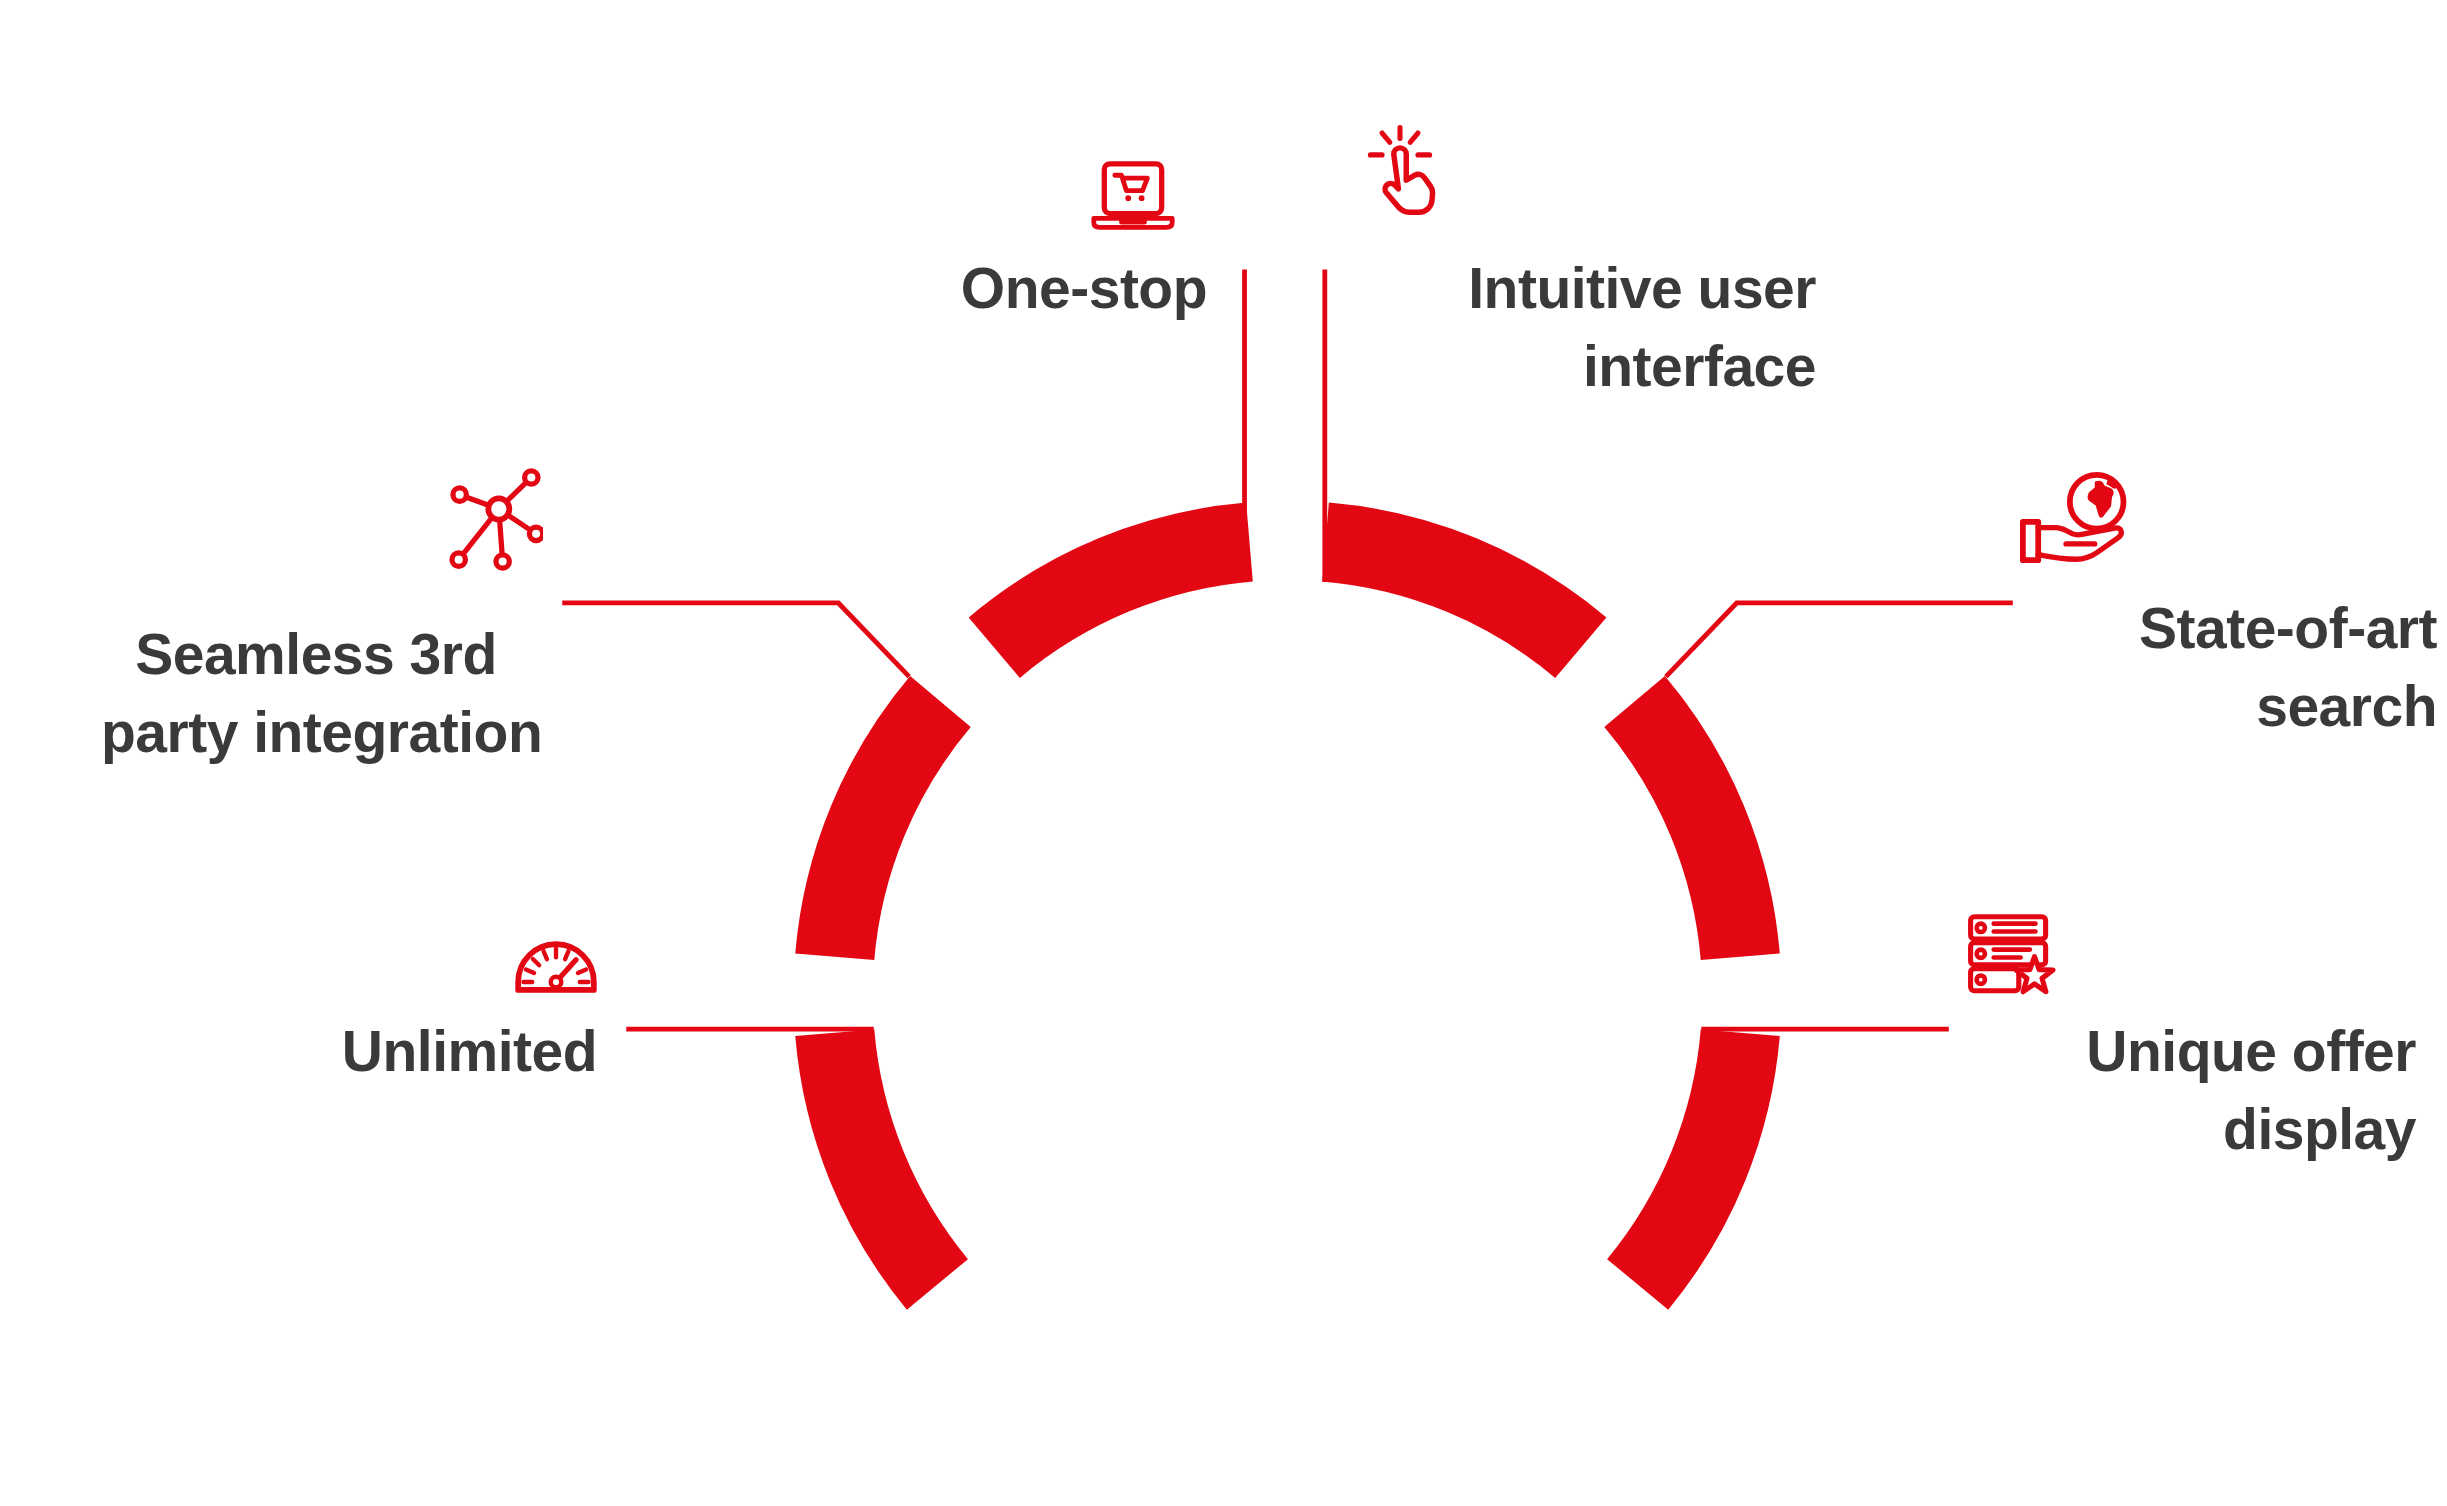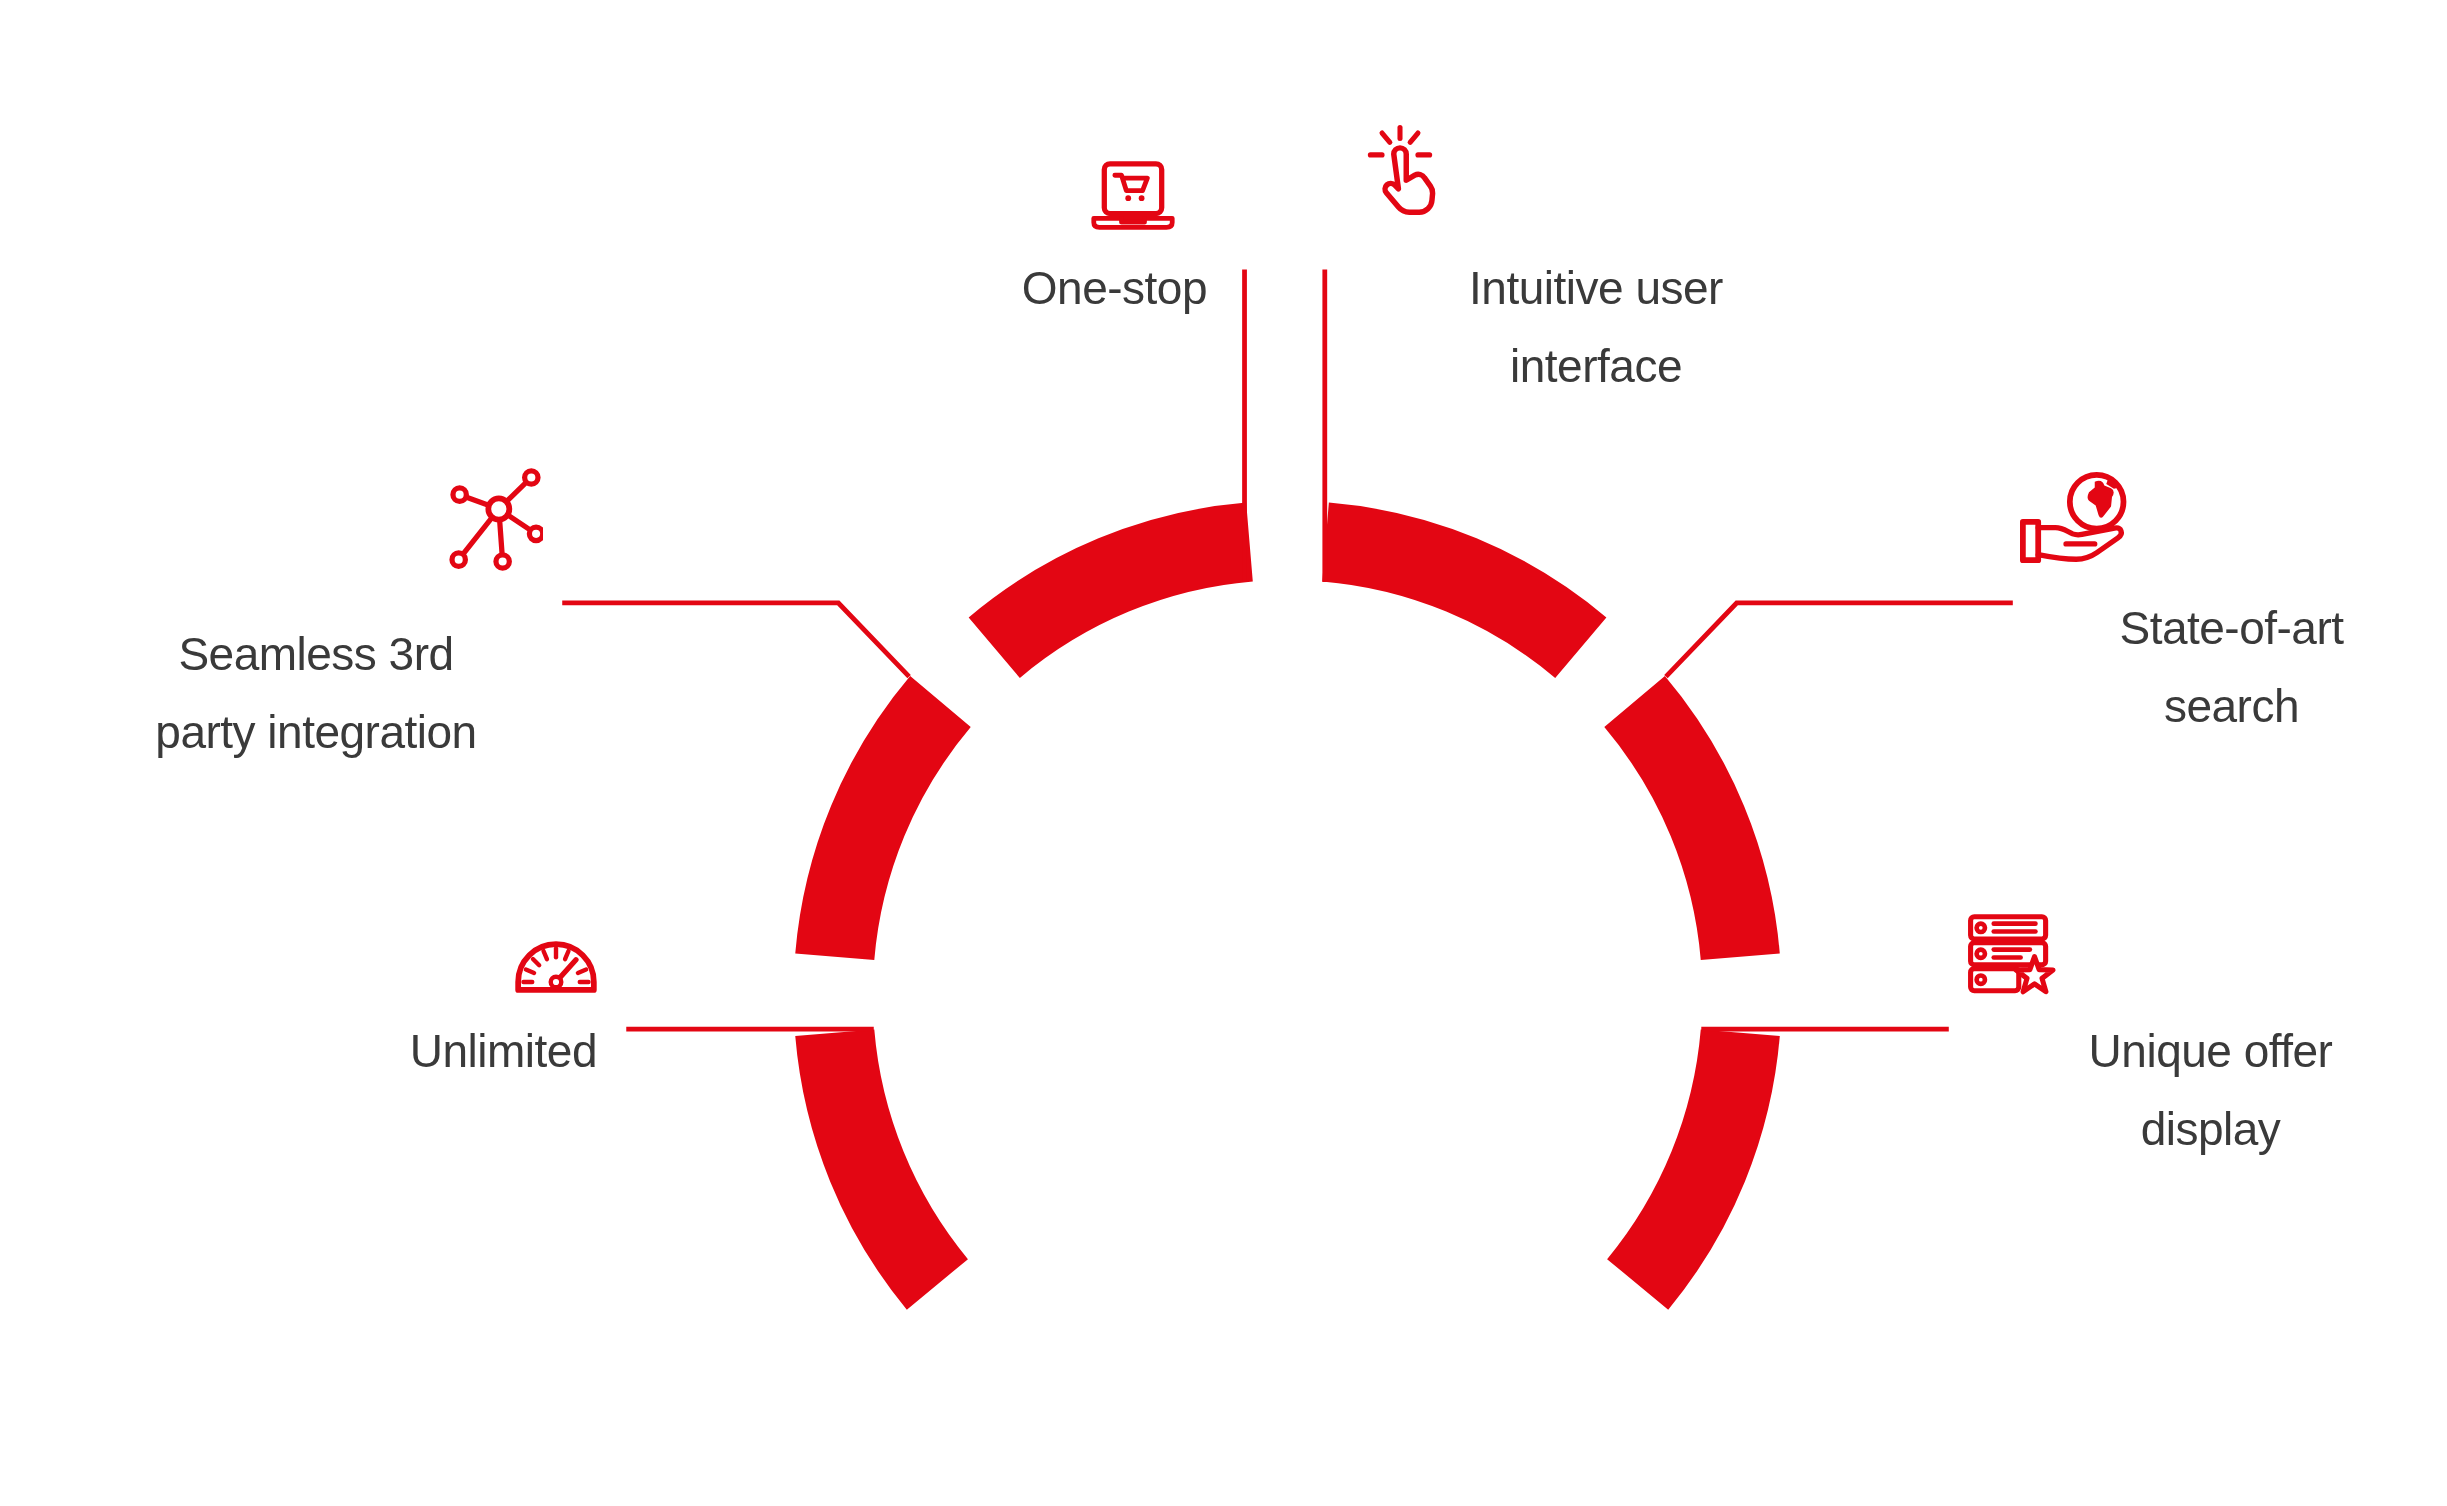--- a/index.html
+++ b/index.html
@@ -8,25 +8,25 @@
     background:#ffffff;
     font-family:"Liberation Sans", sans-serif;
     --accent:#e30613;
     --text-color:#3a3a3a;
   }
   #ring-svg{position:absolute;left:0;top:0;width:2447px;height:1506px;}
   .icon{position:absolute;color:var(--accent);}
   .icon svg{display:block;width:100%;height:100%;}
   .lbl{
     position:absolute;
-    font-size:46px;font-weight:normal;line-height:78px;
+    font-size:57px;font-weight:bold;line-height:78px;
     color:var(--text-color);letter-spacing:-0.5px;white-space:nowrap;
   }
   .lbl.right{text-align:right;}
-  .lbl.left{text-align:center;}
+  .lbl.left{text-align:right;}
 </style>
 </head>
 <body style="--accent: #e30613; --text-color: #3a3a3a; background: rgb(255, 255, 255);">
 
 <svg id="ring-svg" viewBox="0 0 2560 1576" aria-hidden="true">
     <path d="M 980.6 1344.1 A 475.5 475.5 0 0 1 873.2 1080.8" fill="none" stroke="var(--accent)" stroke-width="83"></path>
     <path d="M 873.2 1001.2 A 475.5 475.5 0 0 1 983.8 734.1" fill="none" stroke="var(--accent)" stroke-width="83"></path>
     <path d="M 1040.1 677.8 A 475.5 475.5 0 0 1 1307.2 567.2" fill="none" stroke="var(--accent)" stroke-width="83"></path>
     <path d="M 1386.8 567.2 A 475.5 475.5 0 0 1 1653.9 677.8" fill="none" stroke="var(--accent)" stroke-width="83"></path>
     <path d="M 1710.2 734.1 A 475.5 475.5 0 0 1 1820.8 1001.2" fill="none" stroke="var(--accent)" stroke-width="83"></path>

